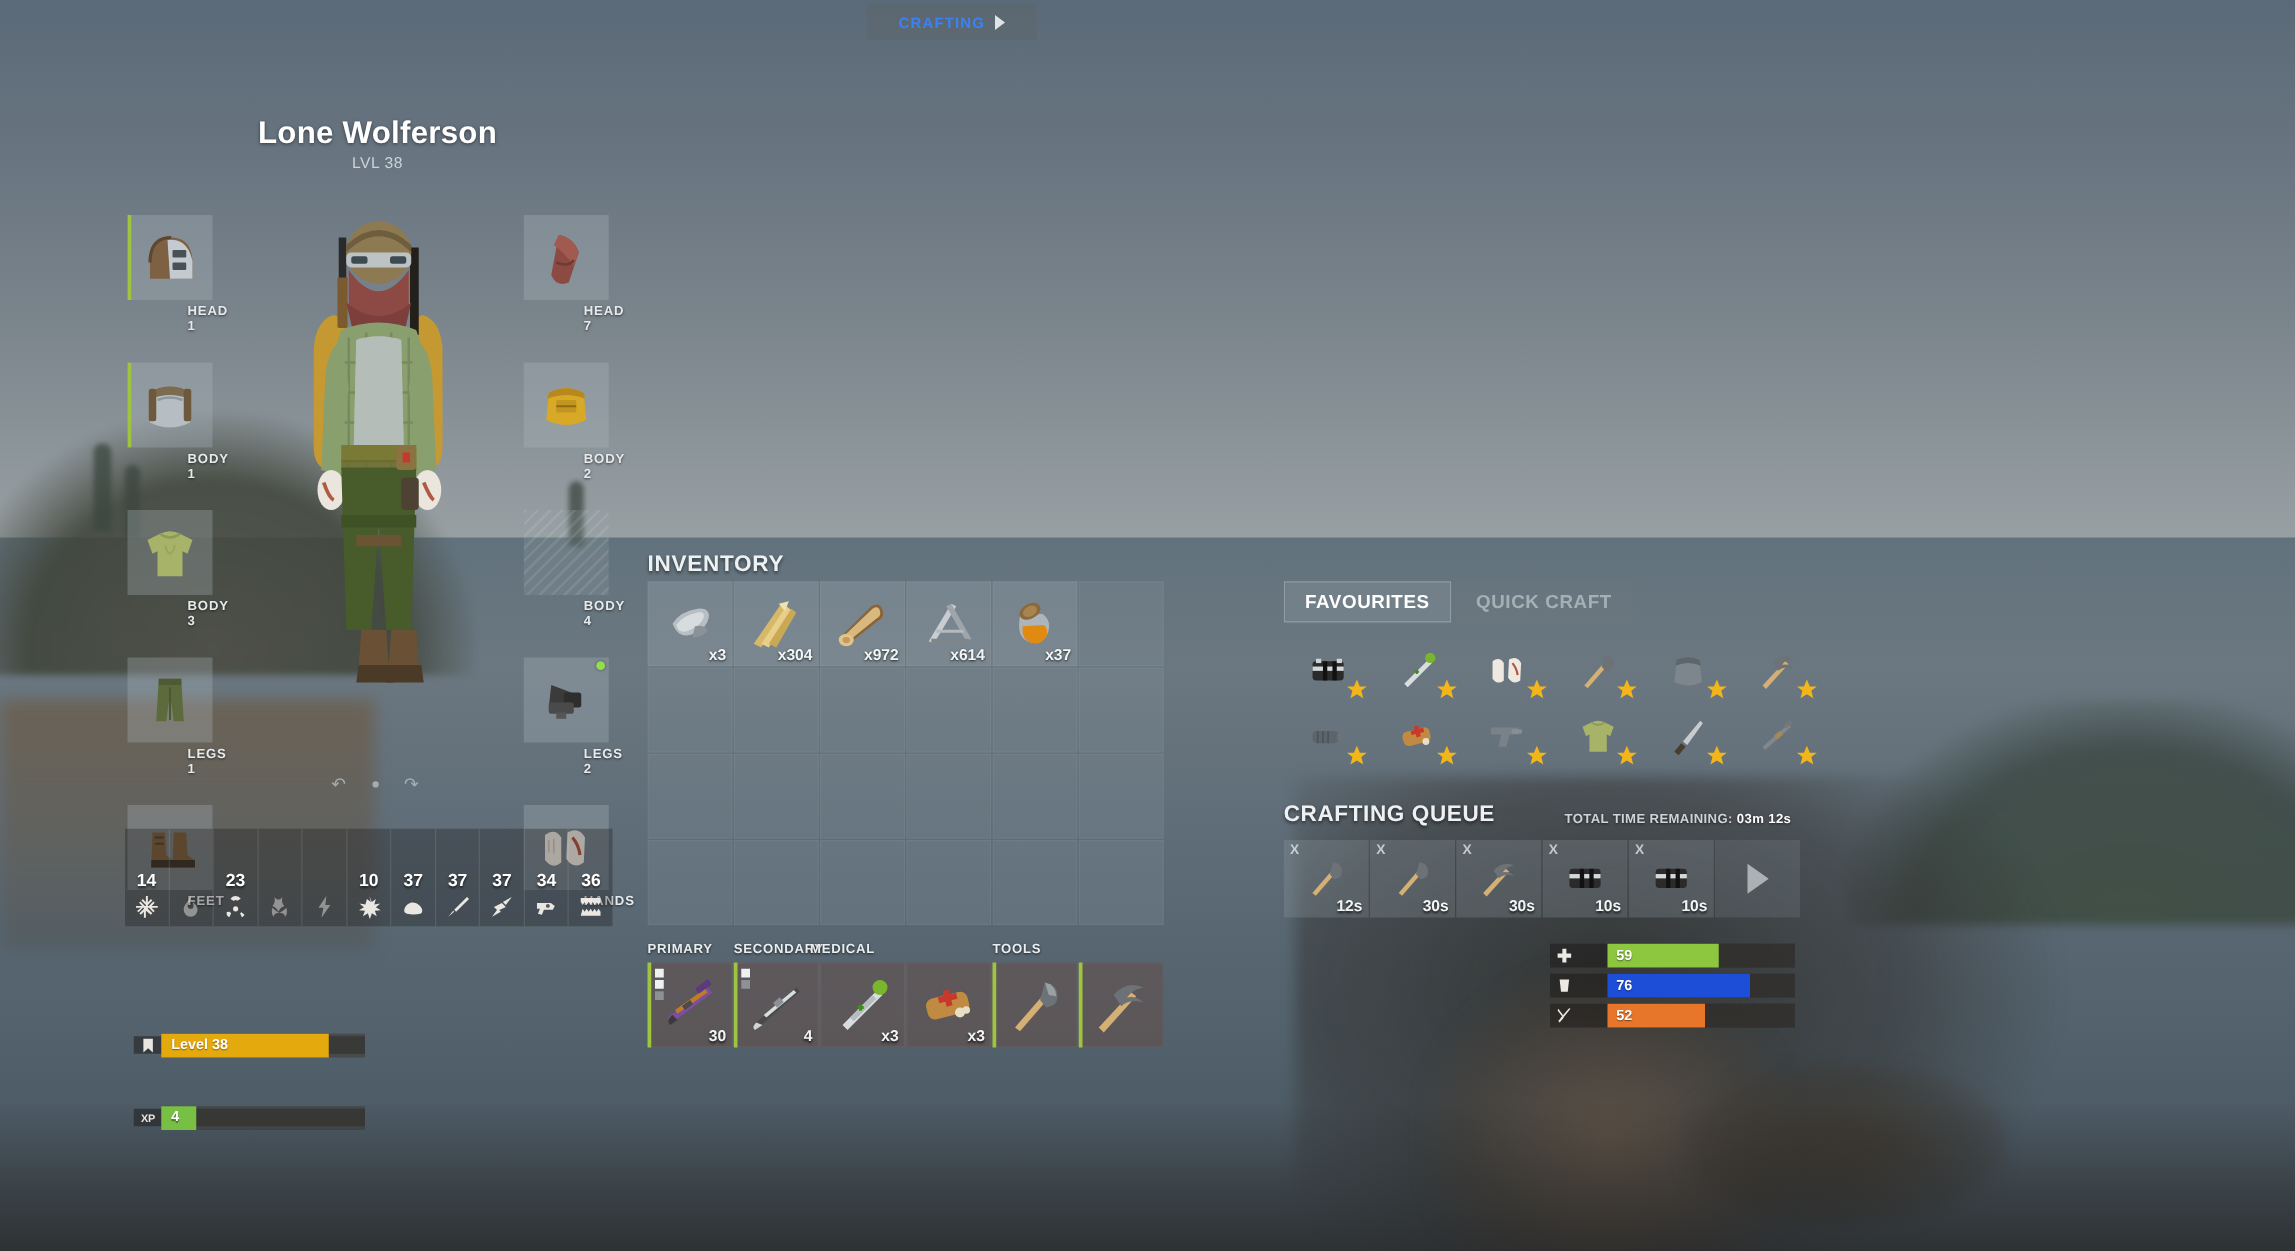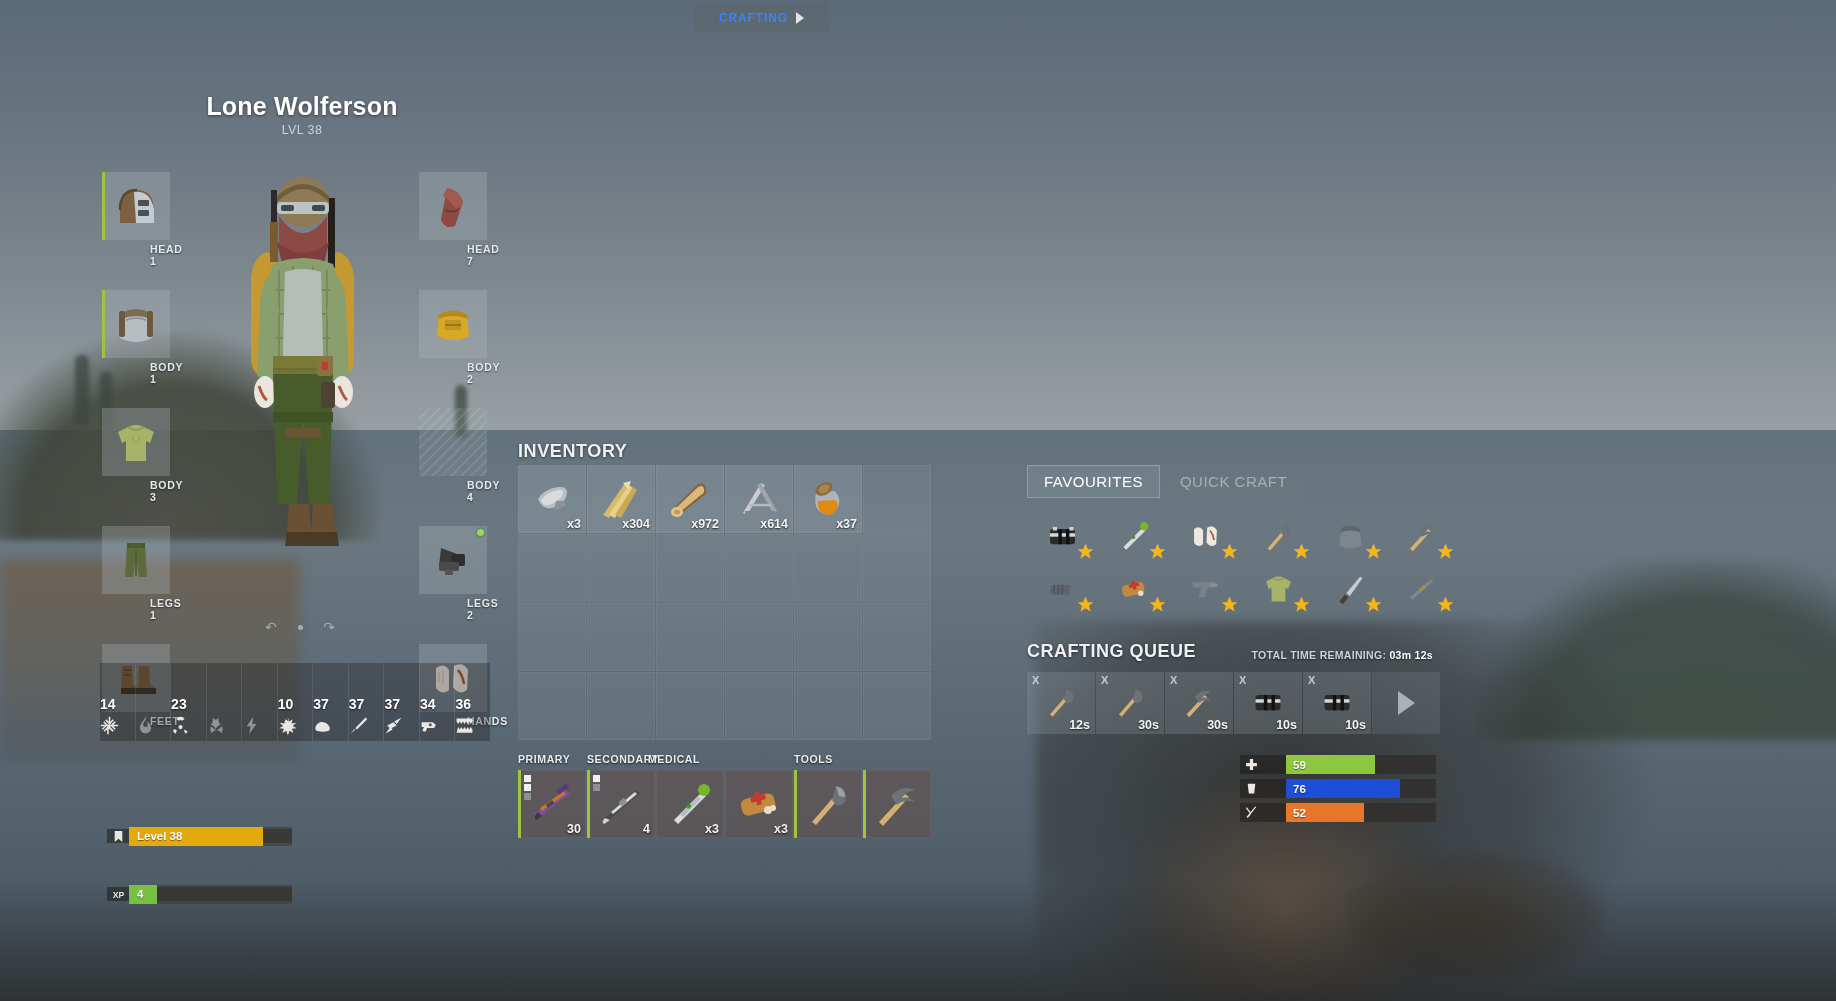--- a/index.html
+++ b/index.html
@@ -125,21 +125,21 @@
   }
   #char-rotate .dot { width:5px;height:5px;border-radius:50%;background:rgba(200,210,215,.65); }
 
   
   #stats-bar {
     position:absolute; left:100px; top:663px; width:390px; height:78px;
     display:flex; background: rgba(20,18,16,.30);
   }
   .stat-cell {
     flex:1; position:relative; border-right:1px solid rgba(255,255,255,.10);
-    display:flex; flex-direction:column; justify-content:flex-end;
+    display:flex; flex-direction:column; align-items:center; justify-content:flex-end;
     padding-bottom:6px;
   }
   .stat-cell:last-child{border-right:none;}
   .stat-val { font-size:14px; font-weight:bold; color:#fff; line-height:1; margin-bottom:5px;
               text-shadow:0 1px 2px rgba(0,0,0,.6); min-height:14px; }
   .stat-ico { width:19px; height:19px; opacity:.95; }
   .stat-ico svg { width:100%;height:100%; fill:#f3f0ea; }
   .stat-cell.dim .stat-ico { opacity:.45; }
 
   
@@ -194,21 +194,21 @@
   }
   .belt-slot .cond { position:absolute; left:0; top:0; bottom:0; width:3px; background:#9fc440; }
   .ammo-pips { position:absolute; left:6px; top:5px; display:flex; flex-direction:column; gap:2px; }
   .pip { width:7px;height:7px; background:#eef0f1; }
   .pip.off { background:#8d9094; }
 
   
   #fav-tabs { position:absolute; left:1027px; top:465px; display:flex; gap:3px; }
   .tab {
     height:33px; padding:0 17px; display:flex; align-items:center;
-    font-size:15px; font-weight:normal; letter-spacing:.5px; cursor:pointer;
+    font-size:15px; font-weight:bold; letter-spacing:.5px; cursor:pointer;
   }
   .tab.active { background: rgba(123,136,145,.55); color:#ffffff; box-shadow: inset 0 0 0 1px rgba(255,255,255,.22); }
   .tab.inactive { background: rgba(108,120,128,.32); color:rgba(222,228,231,.52); }
 
   #fav-grid {
     position:absolute; left:1027px; top:510px;
     display:grid; grid-template-columns:repeat(6,71px); grid-template-rows:repeat(2,52px);
     gap:1px;
   }
   .fav-slot { width:71px;height:52px; position:relative; cursor:pointer; }

